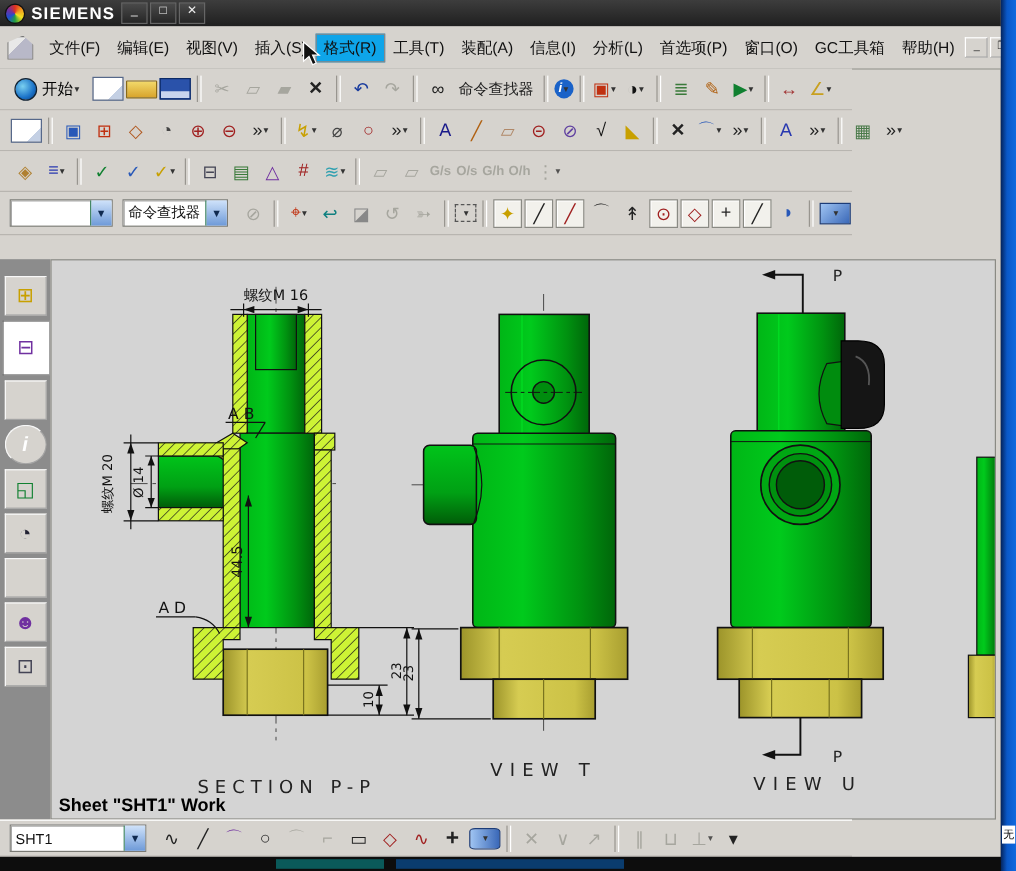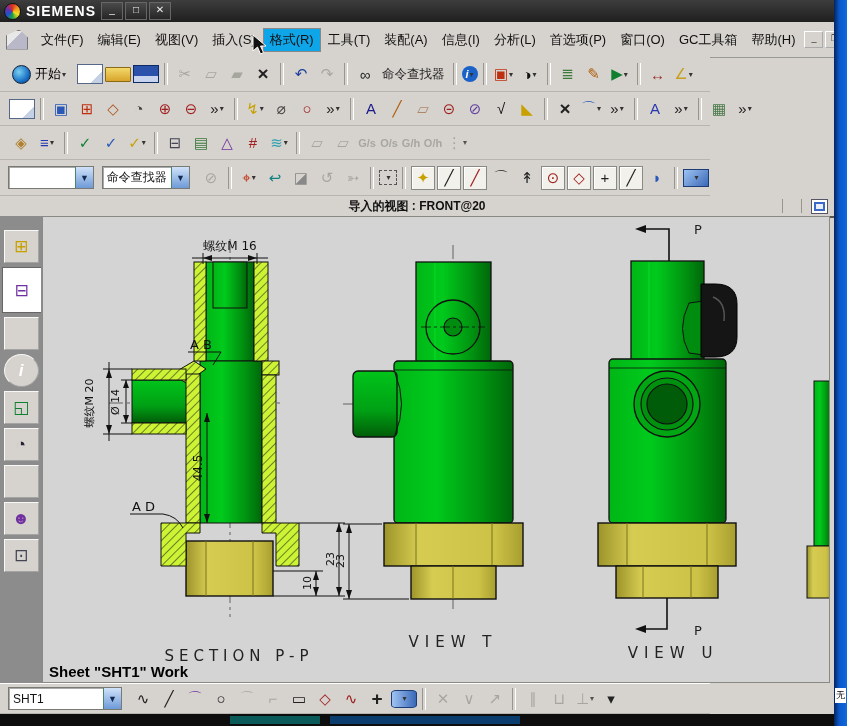--- a/index.html
+++ b/index.html
@@ -266,28 +266,20 @@
         <span class="tbtn snapbtn" style="color: rgb(34, 34, 34);">+</span>
         <span class="tbtn snapbtn" style="color: rgb(34, 34, 34);">╱</span>
         <span class="tbtn" style="color: rgb(40, 88, 184);">◗</span>
         <span class="tsep"></span>
         <span class="tbtn i-cube">
           <span class="dd">▾</span>
         </span>
       </span>
   </div>
 
-  <div class="banner">
-    <span class="banner-text">导入的视图 : FRONT@20</span>
-    <span class="banner-right">
-      <span class="bsep"></span>
-      <span class="bsep"></span>
-      <span class="banner-icon"></span>
-    </span>
-  </div>
 
   <div class="main">
     <div class="resourcebar">
         <span class="rbtn" style="color: rgb(200, 160, 0);">⊞</span>
         <span class="rbtn active" style="color: rgb(112, 48, 160);">⊟</span>
         <span class="rbtn i-books"></span>
         <span class="rbtn i-round">i</span>
         <span class="rbtn" style="color: rgb(16, 128, 48);">◱</span>
         <span class="rbtn" style="color: rgb(34, 34, 51);">◔</span>
         <span class="rbtn i-rainbow"></span>

